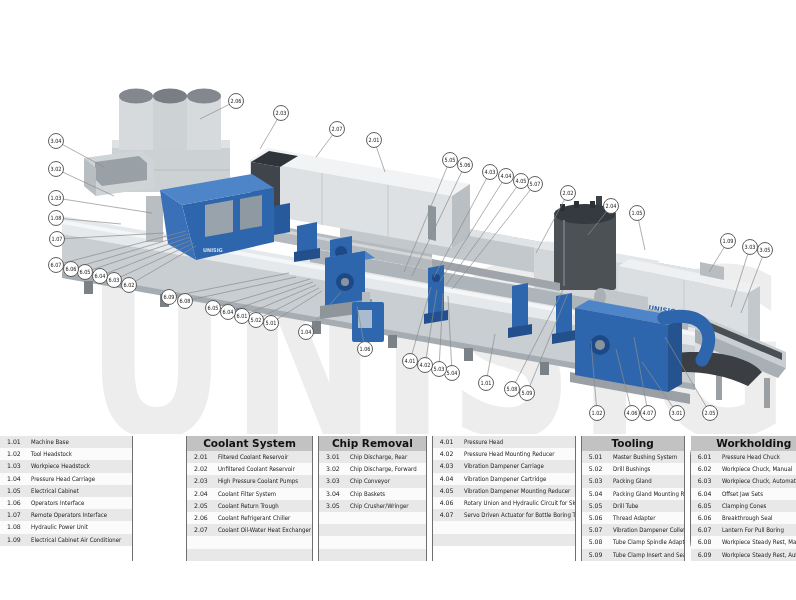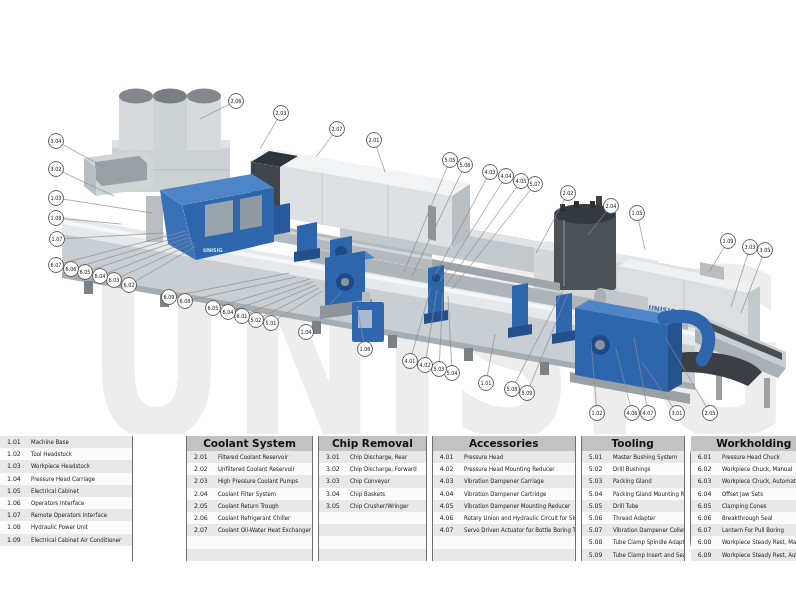--- a/index.html
+++ b/index.html
@@ -541,21 +541,20 @@
         <div class="legend-row even">
           <span class="num"></span>
           <span class="lbl"></span>
         </div>
         <div class="legend-row odd">
           <span class="num"></span>
           <span class="lbl"></span>
         </div>
       </div>
       <div class="legend-col">
-        <div class="legend-header">Accessories</div>
         <div class="legend-row odd">
           <span class="num">4.01</span>
           <span class="lbl">Pressure Head</span>
         </div>
         <div class="legend-row even">
           <span class="num">4.02</span>
           <span class="lbl">Pressure Head Mounting Reducer</span>
         </div>
         <div class="legend-row odd">
           <span class="num">4.03</span>

